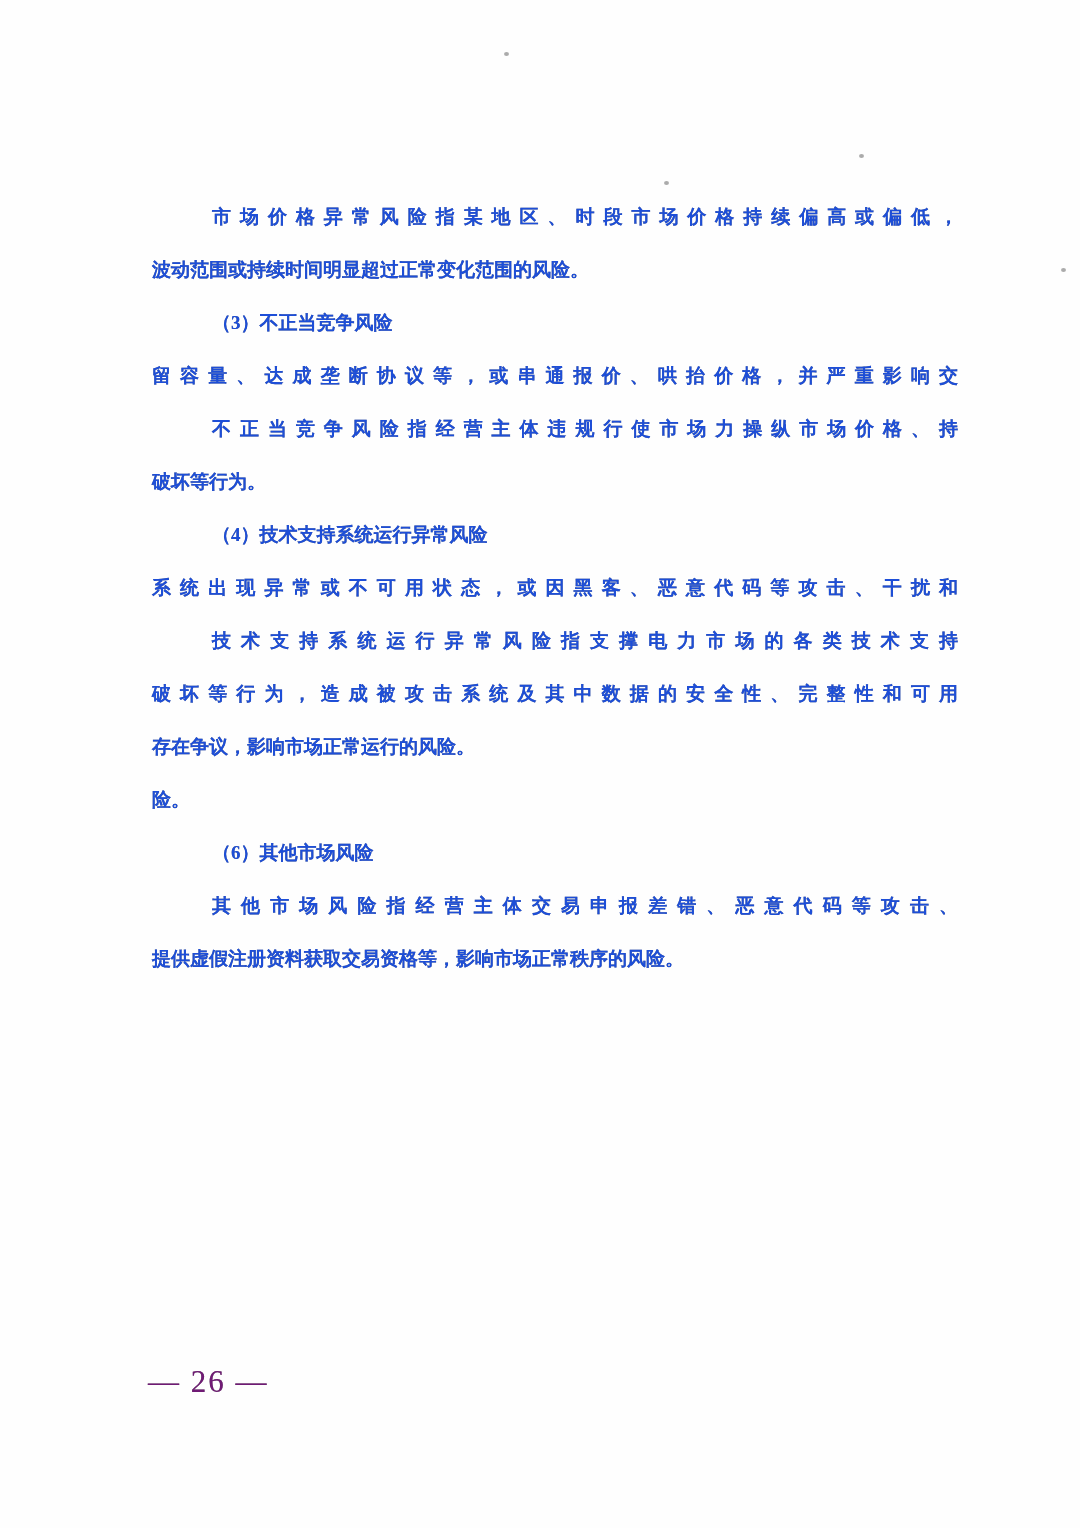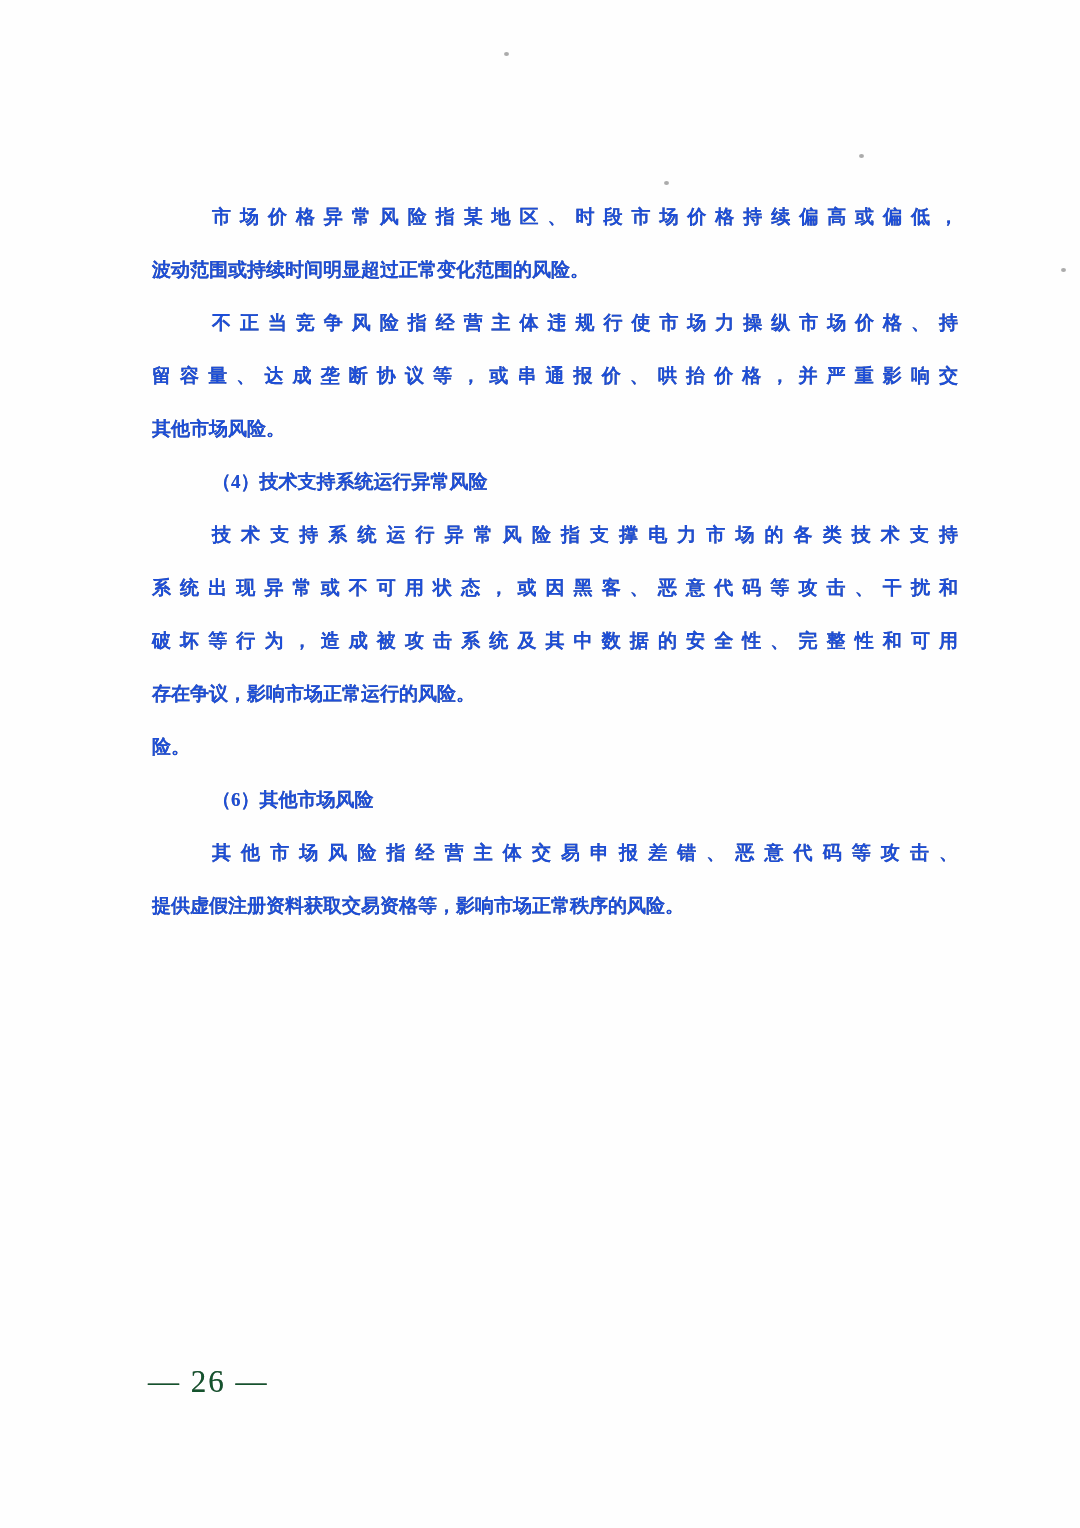--- a/index.html
+++ b/index.html
@@ -38,46 +38,47 @@
   }
   .line.indent {
     padding-left: 60px;
   }
   .footer {
     position: absolute;
     left: 148px;
     top: 1362px;
     font-size: 31px;
     line-height: 40px;
-    color: #14532d;
+    color: #701a75;
     letter-spacing: 2px;
     text-shadow: 0 0 0.5px rgba(20,20,20,0.55);
   }
   .speck {
     position: absolute;
     width: 5px;
     height: 4px;
     border-radius: 50%;
     background: #8f8f8f;
     opacity: 0.75;
   }
 </style>
 </head>
 <body>
 
 <div class="page">
   <div class="text-block" id="text-block">
       <div class="line indent justify">市场价格异常风险指某地区、时段市场价格持续偏高或偏低，</div>
       <div class="line">波动范围或持续时间明显超过正常变化范围的风险。</div>
+      <div class="line indent">（3）不正当竞争风险</div>
+      <div class="line justify">留容量、达成垄断协议等，或串通报价、哄抬价格，并严重影响交</div>
       <div class="line indent justify">不正当竞争风险指经营主体违规行使市场力操纵市场价格、持</div>
-      <div class="line justify">留容量、达成垄断协议等，或串通报价、哄抬价格，并严重影响交</div>
-      <div class="line">其他市场风险。</div>
+      <div class="line">破坏等行为。</div>
       <div class="line indent">（4）技术支持系统运行异常风险</div>
+      <div class="line justify">系统出现异常或不可用状态，或因黑客、恶意代码等攻击、干扰和</div>
       <div class="line indent justify">技术支持系统运行异常风险指支撑电力市场的各类技术支持</div>
-      <div class="line justify">系统出现异常或不可用状态，或因黑客、恶意代码等攻击、干扰和</div>
       <div class="line justify">破坏等行为，造成被攻击系统及其中数据的安全性、完整性和可用</div>
       <div class="line">存在争议，影响市场正常运行的风险。</div>
       <div class="line">险。</div>
       <div class="line indent">（6）其他市场风险</div>
       <div class="line indent justify">其他市场风险指经营主体交易申报差错、恶意代码等攻击、</div>
       <div class="line">提供虚假注册资料获取交易资格等，影响市场正常秩序的风险。</div>
     </div>
   <div class="footer">— 26 —</div>
   <div id="specks">
       <div class="speck" style="left: 504px; top: 52px;"></div>

